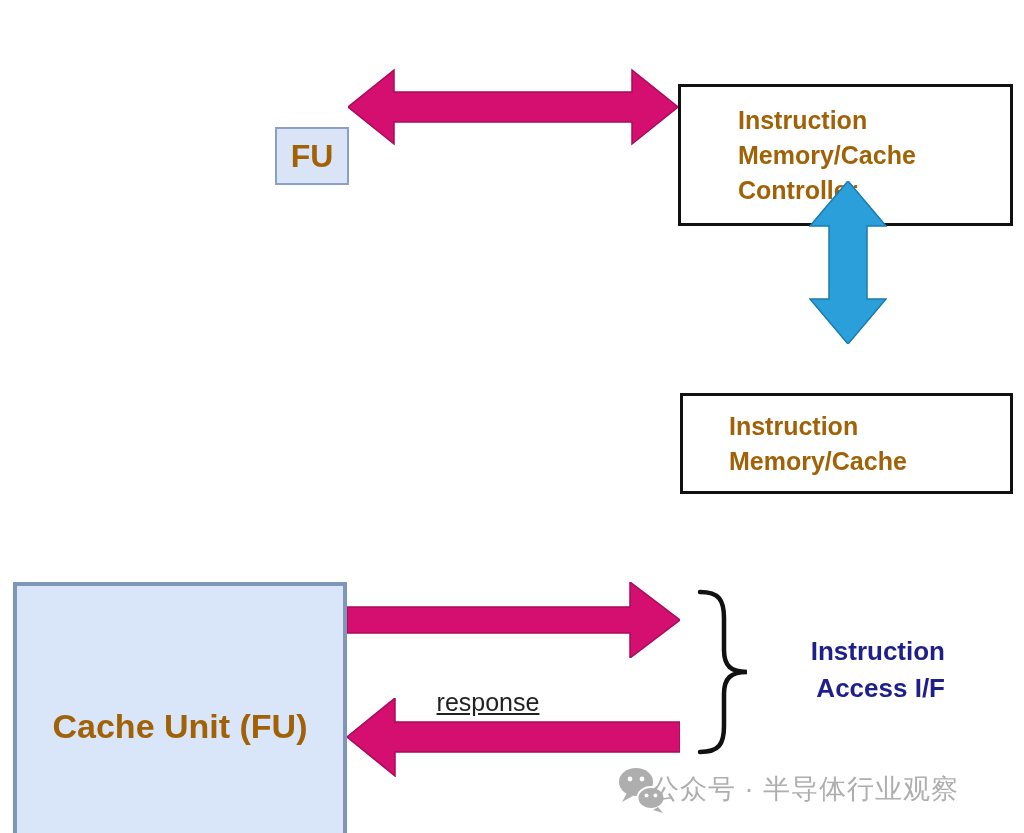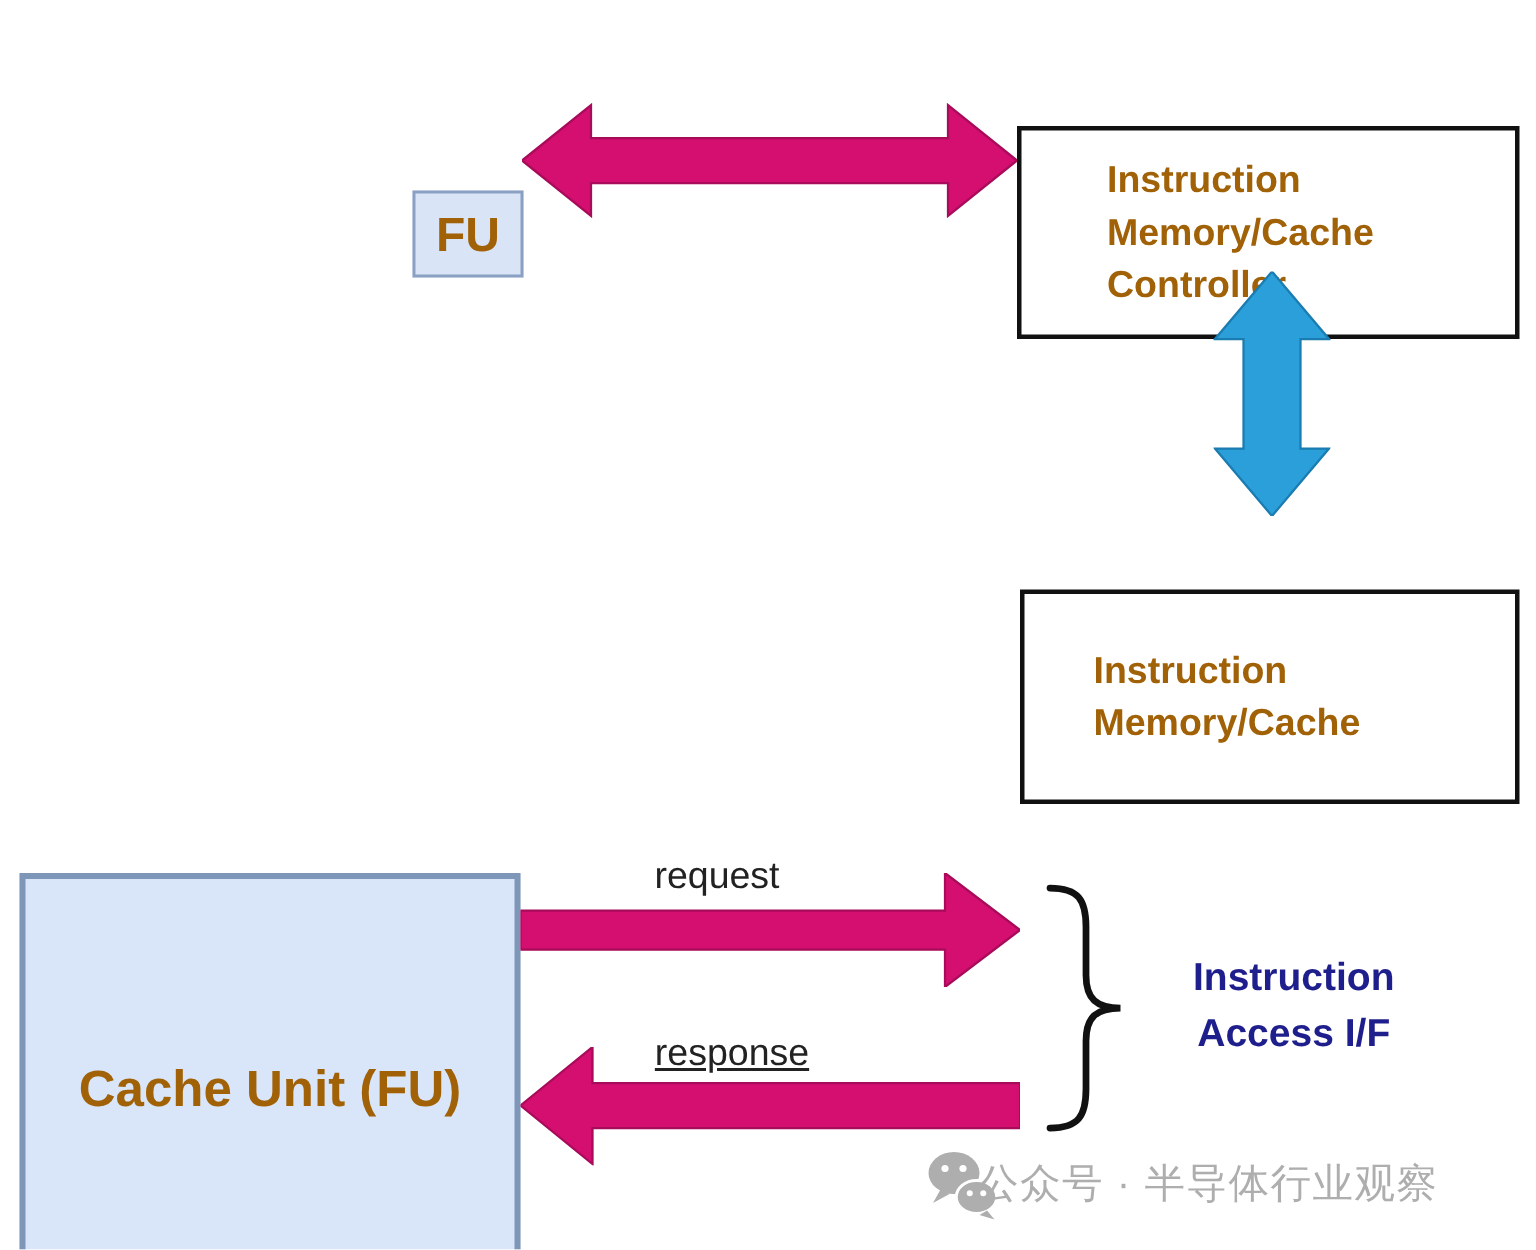--- a/index.html
+++ b/index.html
@@ -41,21 +41,21 @@
     z-index: 2;
   }
   .controller-box {
     left: 678px; top: 36px; width: 335px; height: 142px;
     border: 3px solid #111111;
     font-size: 25px;
     line-height: 35px;
   }
   .controller-box .label { max-width: 215px; }
   .memory-box {
-    left: 680px; top: 345px; width: 333px; height: 143px;
+    left: 680px; top: 345px; width: 333px; height: 101px;
     border: 3px solid #111111;
     font-size: 25px;
     line-height: 35px;
   }
   .memory-box .label { max-width: 235px; }
   .fetch-box {
     left: 13px; top: 534px; width: 334px; height: 288px;
     background: #d9e5f8;
     border: 4px solid #7e96b8;
     font-size: 34px;
@@ -72,21 +72,21 @@
   .response-label { left: 388px; top: 688px; text-decoration: underline; }
 
   .interface-label {
     position: absolute;
     left: 780px; top: 633px;
     width: 165px;
     color: #1e1e8c;
     font-weight: bold;
     font-size: 26px;
     line-height: 37px;
-    text-align: center;
+    text-align: right;
   }
 
   .watermark-text {
     position: absolute;
     left: 652px; top: 773px;
     color: #aeaeae;
     font-size: 27px;
     letter-spacing: 1px;
     line-height: 32px;
   }
@@ -113,21 +113,20 @@
   </svg>
 
   <div class="box memory-box">
     <span class="label">Instruction Memory/Cache</span>
   </div>
 
   <div class="box fetch-box">
     <span class="label">Cache Unit (FU)</span>
   </div>
 
-  <div class="flow-label request-label">request</div>
   <svg class="abs" style="left:347px; top:582px;" width="333" height="76" viewBox="0 0 333 76">
     <polygon points="0,25 283,25 283,0 333,38 283,76 283,51 0,51" stroke="#a80b5a" stroke-width="1.5" fill="#d40f70"></polygon>
   </svg>
 
   <div class="flow-label response-label">response</div>
   <svg class="abs" style="left:347px; top:698px;" width="333" height="79" viewBox="0 0 333 79">
     <polygon points="333,24 48,24 48,0 0,39 48,78 48,54 333,54" stroke="#a80b5a" stroke-width="1.5" fill="#d40f70"></polygon>
   </svg>
 
   <svg class="abs" style="left:696px; top:588px;" width="58" height="168" viewBox="0 0 58 168">

